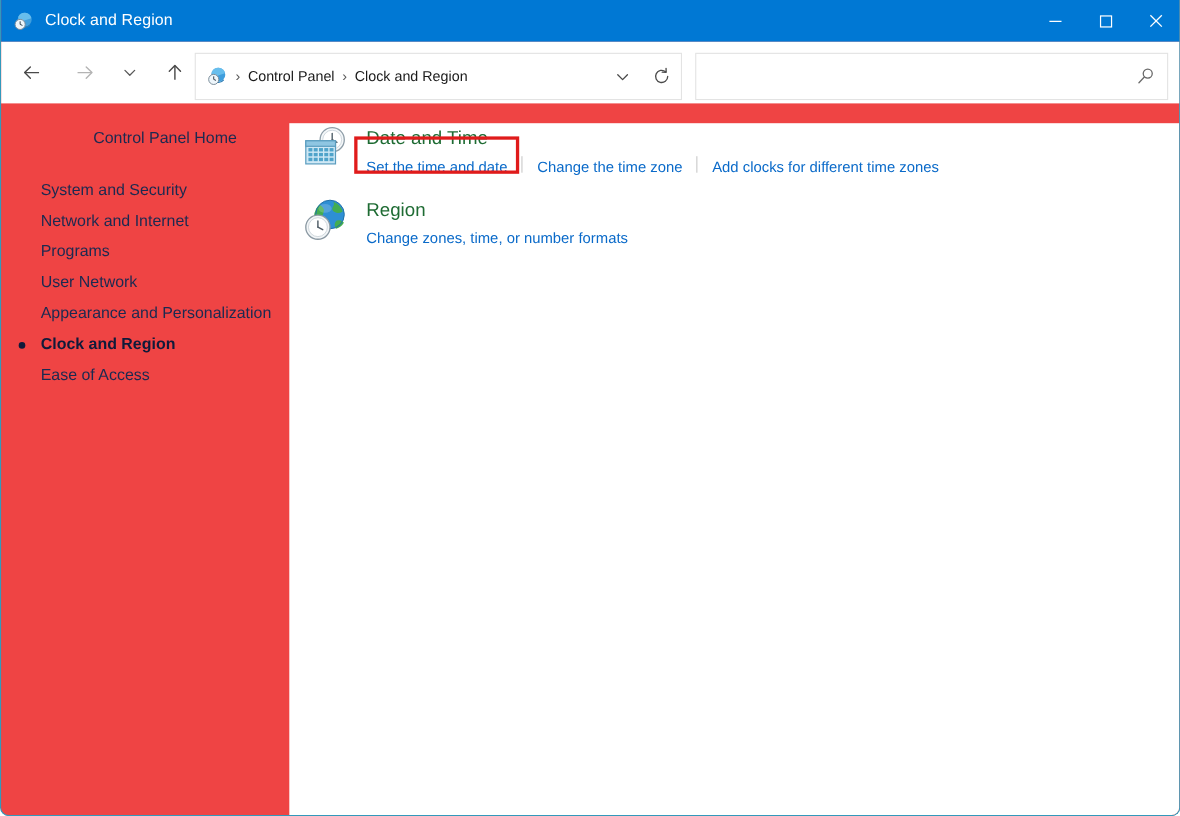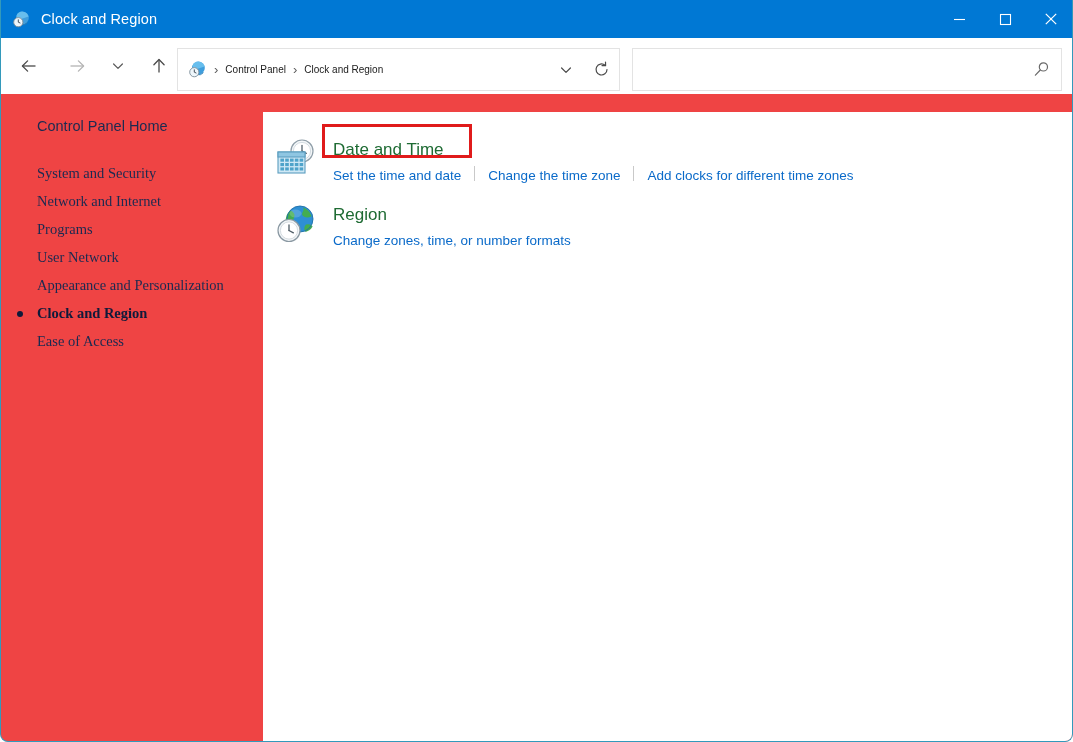--- a/index.html
+++ b/index.html
@@ -92,21 +92,21 @@
     flex: none;
   }
   .crumb-sep {
     color: #5a5a5a;
     font-size: 13px;
     margin: 0 7px;
     flex: none;
   }
   .crumb {
     color: #1a1a1a;
-    font-size: 10px;
+    font-size: 13px;
     white-space: nowrap;
     flex: none;
   }
   #addr-chevron {
     margin-left: auto;
     width: 34px; height: 41px;
     display: flex; align-items: center; justify-content: center;
     flex: none;
   }
   #addr-refresh {
@@ -146,22 +146,23 @@
   #sidebar {
     position: absolute;
     left: 0; top: 112px;
     width: 262px;
   }
   .side-home {
     padding: 3px 0 3px 36px;
     color: #1b2a51;
     font-size: 14.5px;
     line-height: 22px;
-  }
-  #side-list { margin-top: 19px; font-family: Liberation Serif, serif; }
+    text-align: center;
+  }
+  #side-list { margin-top: 19px; }
   .side-item {
     position: relative;
     padding: 3px 8px 3px 36px;
     color: #1b2a51;
     font-size: 14.5px;
     line-height: 22px;
   }
   .side-item.selected {
     font-weight: bold;
     color: #0f1a3a;
@@ -180,21 +181,21 @@
     position: absolute;
     left: 262px; top: 112px;
     right: 0; bottom: 0;
     background: #ffffff;
   }
   .cat {
     position: relative;
     display: flex;
     align-items: flex-start;
   }
-  #cat-datetime { margin-top: 25px; }
+  #cat-datetime { margin-top: 1px; }
   #cat-region   { margin-top: 17px; }
 
   .cat-icon {
     width: 44px; height: 44px;
     flex: none;
     position: relative;
     margin-left: 10px;
   }
   .cat-body {
     margin-left: 16px;

